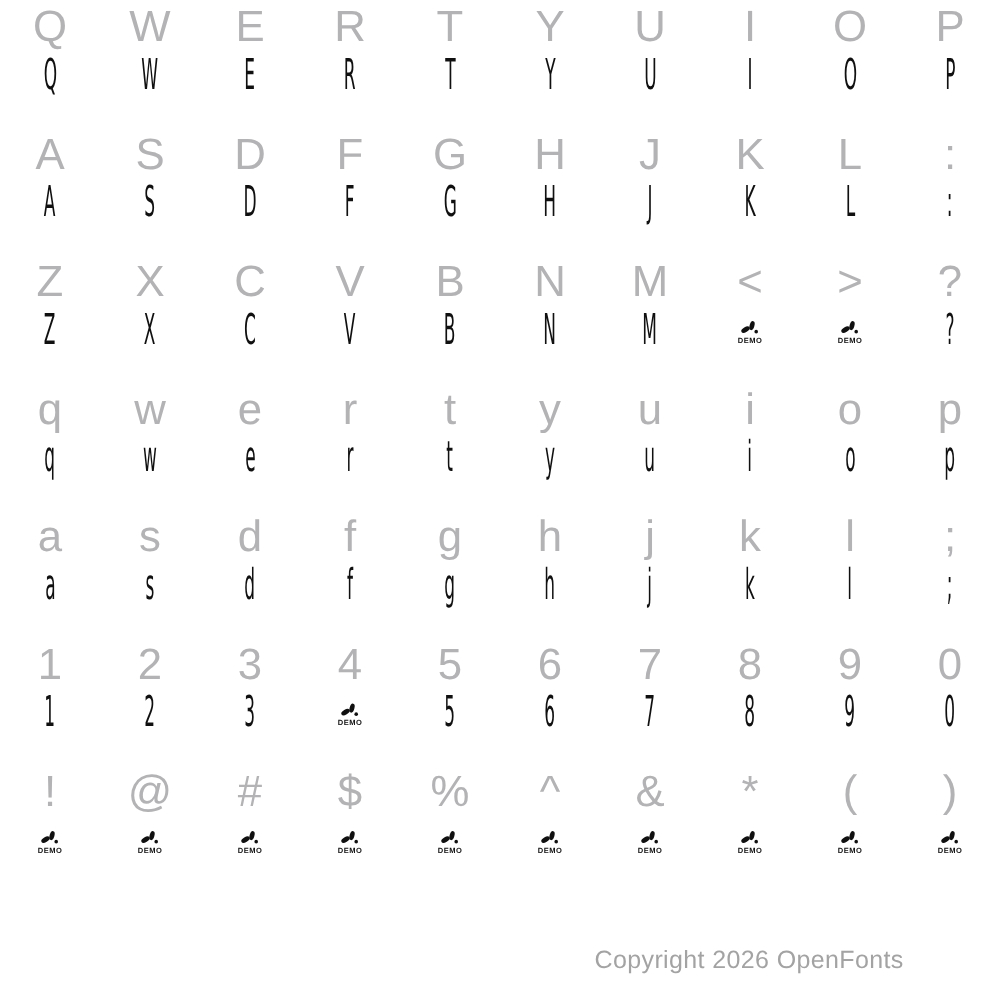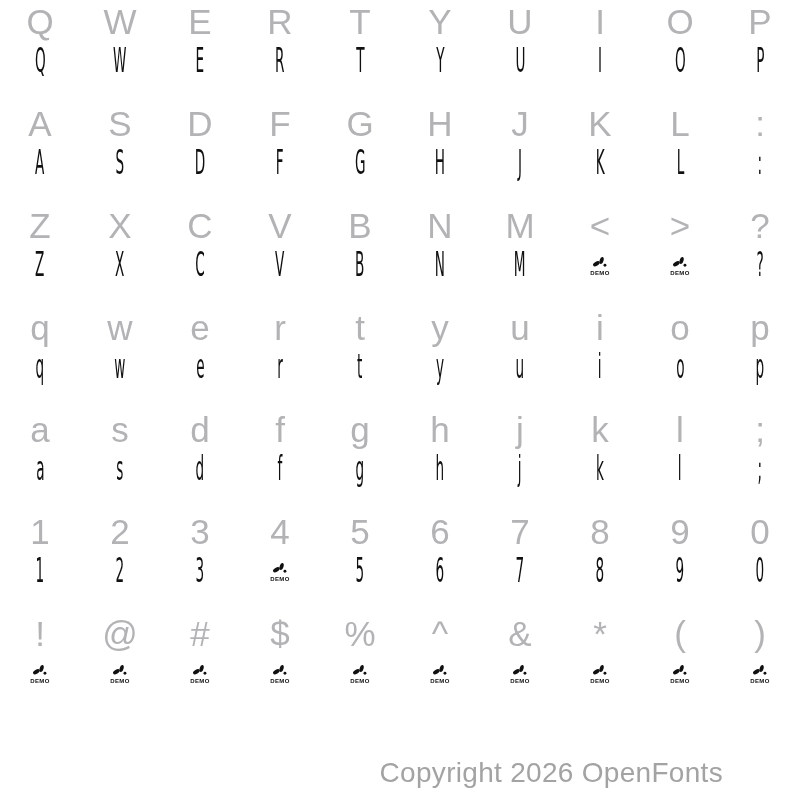--- a/index.html
+++ b/index.html
@@ -59,21 +59,21 @@
     font-weight: bold;
     letter-spacing: 0.4px;
     line-height: 6px;
     color: var(--glyph-color, #101010);
   }
   .copyright {
     position: absolute;
     top: 757px;
     right: 77px;
     font-family: "Liberation Sans", sans-serif;
-    font-size: 28px;
+    font-size: 20px;
     letter-spacing: 0.3px;
     color: var(--copyright-color, #a3a3a3);
     white-space: nowrap;
   }
 </style>
 </head>
 <body>
 
 <div class="page">
   <div id="specimen" class="specimen">

